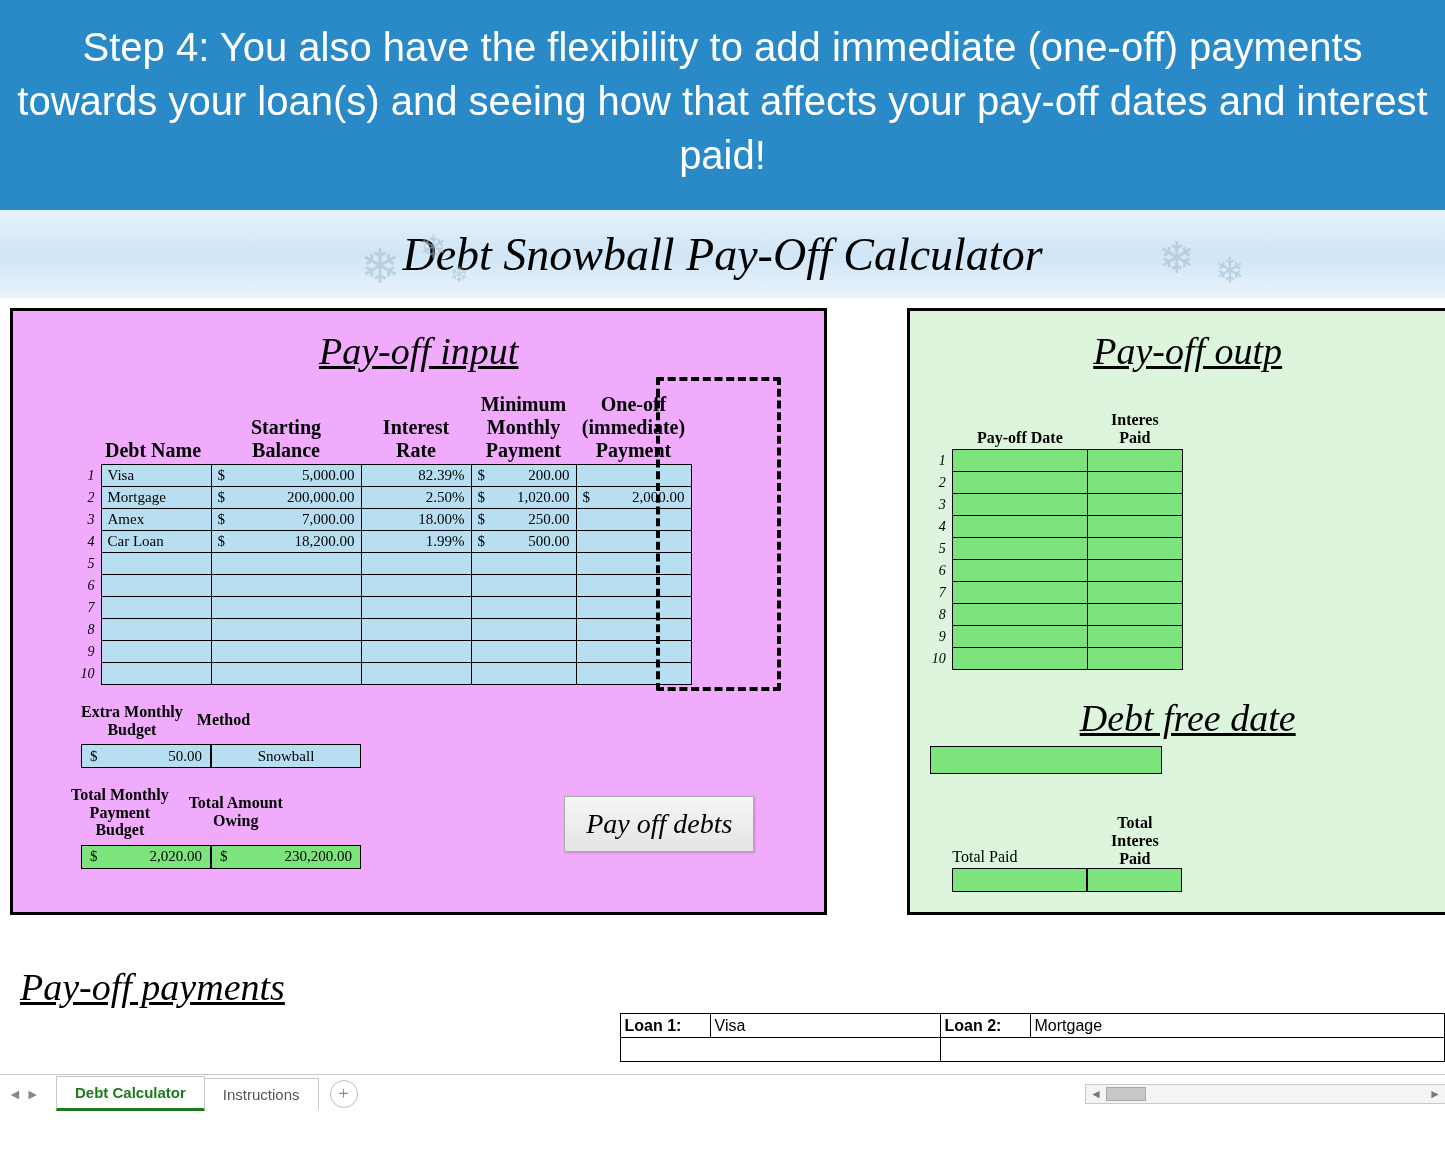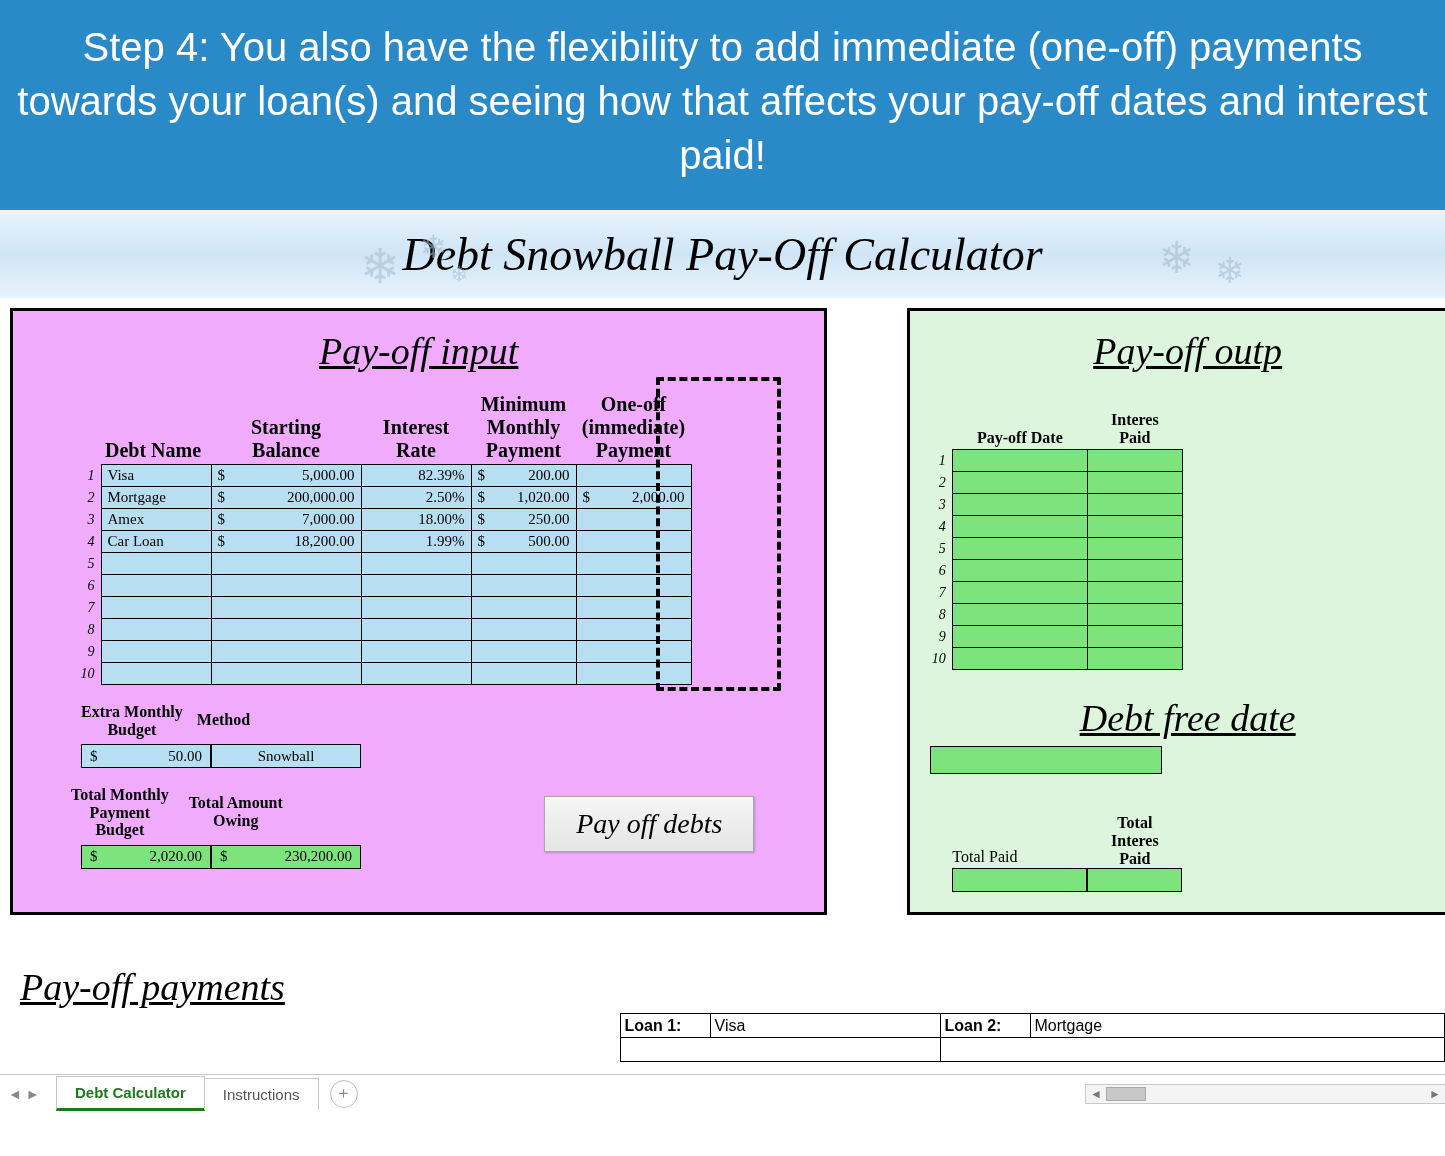--- a/index.html
+++ b/index.html
@@ -133,21 +133,21 @@
     font-family: Georgia, serif;
     font-size: 15px;
     height: 24px;
     padding: 0 8px;
     display: flex; align-items: center;
   }
   .btn-payoff {
     margin-left: auto;
     margin-top: 28px;
     margin-right: 40px;
-    width: 210px; height: 56px;
+    width: 190px; height: 56px;
     background: linear-gradient(to bottom, #f6f6f6, #e4e4e4);
     border: 1px solid #aaa;
     font-family: "Brush Script MT", cursive;
     font-style: italic;
     font-size: 28px;
     display: flex; align-items: center; justify-content: center;
     box-shadow: 1px 1px 2px rgba(0,0,0,.2);
     cursor: pointer;
   }
   

